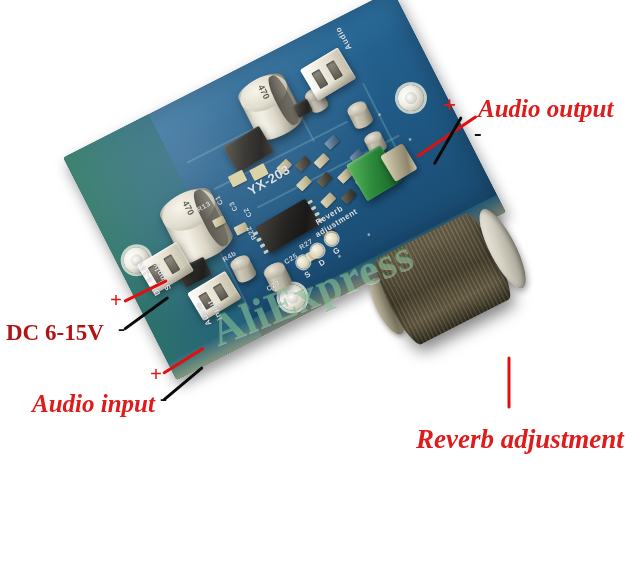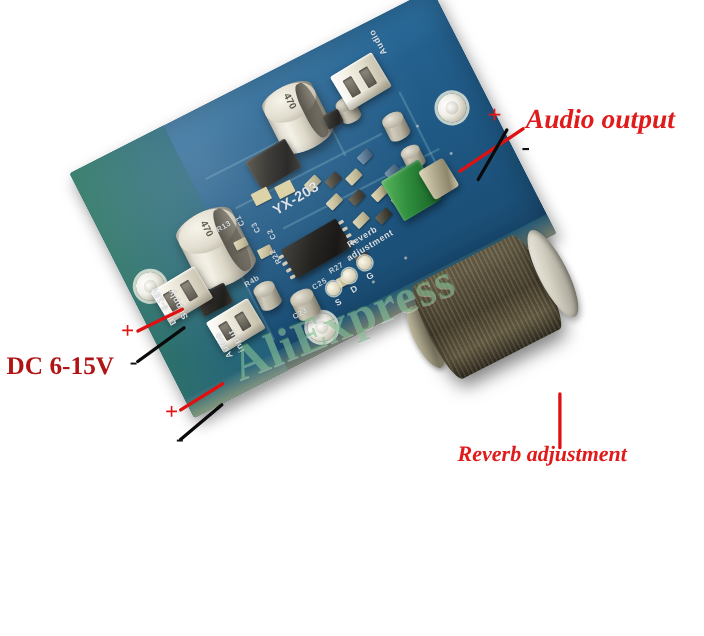--- a/index.html
+++ b/index.html
@@ -294,21 +294,22 @@
   <div class="lead black" style="left:434px;top:163px;width:55px;height:3px;transform:rotate(-60deg);"></div>
   <div class="sign minus" style="left:474px;top:121px;font-size:23px;">-</div>
   <div class="ann bright" style="left:478px;top:95px;font-size:25px;">Audio output</div>
 
   <div class="ann dark" style="left:6px;top:320px;font-size:23px;">DC 6-15V</div>
   <div class="sign plus" style="left:110px;top:288px;font-size:21px;">+</div>
   <div class="lead red" style="left:124px;top:300px;width:48px;height:3px;transform:rotate(-26deg);"></div>
   <div class="lead black" style="left:124px;top:328px;width:55px;height:3px;transform:rotate(-36deg);"></div>
   <div class="sign minus" style="left:118px;top:316px;font-size:21px;">-</div>
 
+  <div class="ann bright" style="left:32px;top:390px;font-size:25px;">Audio input</div>
   <div class="sign plus" style="left:150px;top:362px;font-size:21px;">+</div>
   <div class="lead red" style="left:163px;top:372px;width:48px;height:3px;transform:rotate(-32deg);"></div>
   <div class="lead black" style="left:163px;top:399px;width:52px;height:3px;transform:rotate(-40deg);"></div>
   <div class="sign minus" style="left:160px;top:386px;font-size:21px;">-</div>
 
   <div class="lead red" style="left:509px;top:355px;width:52px;height:3px;transform:rotate(90deg);transform-origin:0 50%;"></div>
-  <div class="ann bright" style="left:416px;top:402px;font-size:20px;">Reverb adjustment</div>
+  <div class="ann bright" style="left:416px;top:424px;font-size:27px;">Reverb adjustment</div>
 
 </div>
 
 </body></html>

